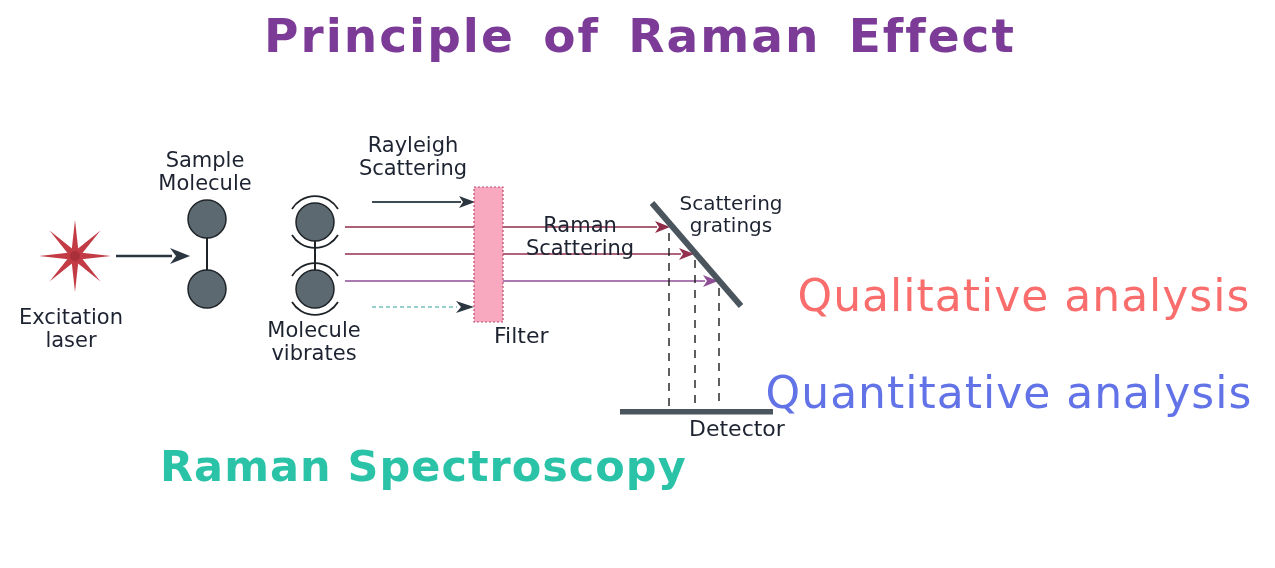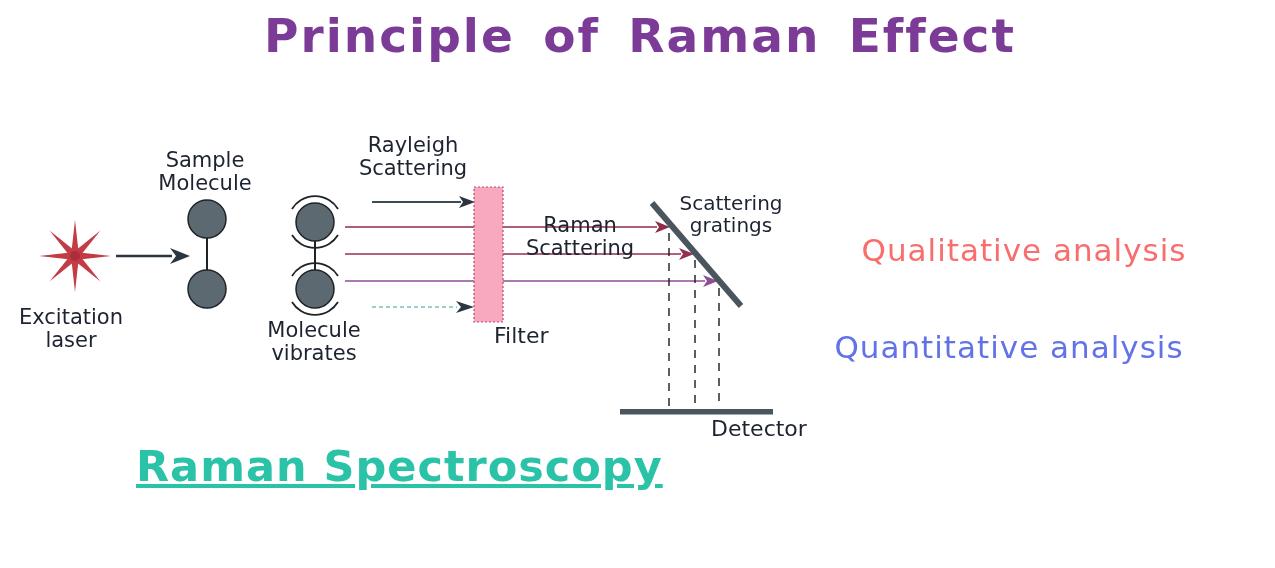--- a/index.html
+++ b/index.html
@@ -29,23 +29,24 @@
     color: #1d2330;
     line-height: 1.1;
     white-space: pre-line;
     text-align: center;
     transform: translateX(-50%);
   }
   .lbl-left { transform: none; text-align: left; font-size: 22px; }
   .annot {
     position: absolute;
     transform: translateX(-50%);
-    font-size: 31px;
+    font-size: 44px;
     letter-spacing: 1px;
     white-space: nowrap;
+    margin-top: 38px;
   }
   .annot-qual { color: #f96d6d; }
   .annot-quant { color: #6273e7; }
   .branding {
     position: absolute;
     font-size: 43px;
     font-weight: bold;
     letter-spacing: 1px;
     color: #2bc3a8;
     white-space: nowrap;
@@ -127,20 +128,20 @@
 laser</div>
   <div class="lbl" style="left:314px; top:319px;">Molecule
 vibrates</div>
   <div class="lbl" style="left:413px; top:134px;">Rayleigh
 Scattering</div>
   <div class="lbl" style="left:580px; top:177px;margin-top:37px;">Raman
 Scattering</div>
   <div class="lbl" style="left:731px; top:192px; font-size:20px;">Scattering
 gratings</div>
   <div class="lbl lbl-left" style="left:494px; top:324px;">Filter</div>
-  <div class="lbl lbl-left" style="left:711px; top:417px;">Detector</div>
+  <div class="lbl lbl-left" style="left:689px; top:417px;">Detector</div>
 
   <div class="annot annot-qual" style="left:1024px; top:232px;">Qualitative analysis</div>
   <div class="annot annot-quant" style="left:1009px; top:329px;">Quantitative analysis</div>
 
-  <div class="branding" style="left:136px; top:441px;text-decoration:underline;">Raman Spectroscopy</div>
+  <div class="branding" style="left:160px; top:441px;">Raman Spectroscopy</div>
 
 </div>
 
 </body></html>

